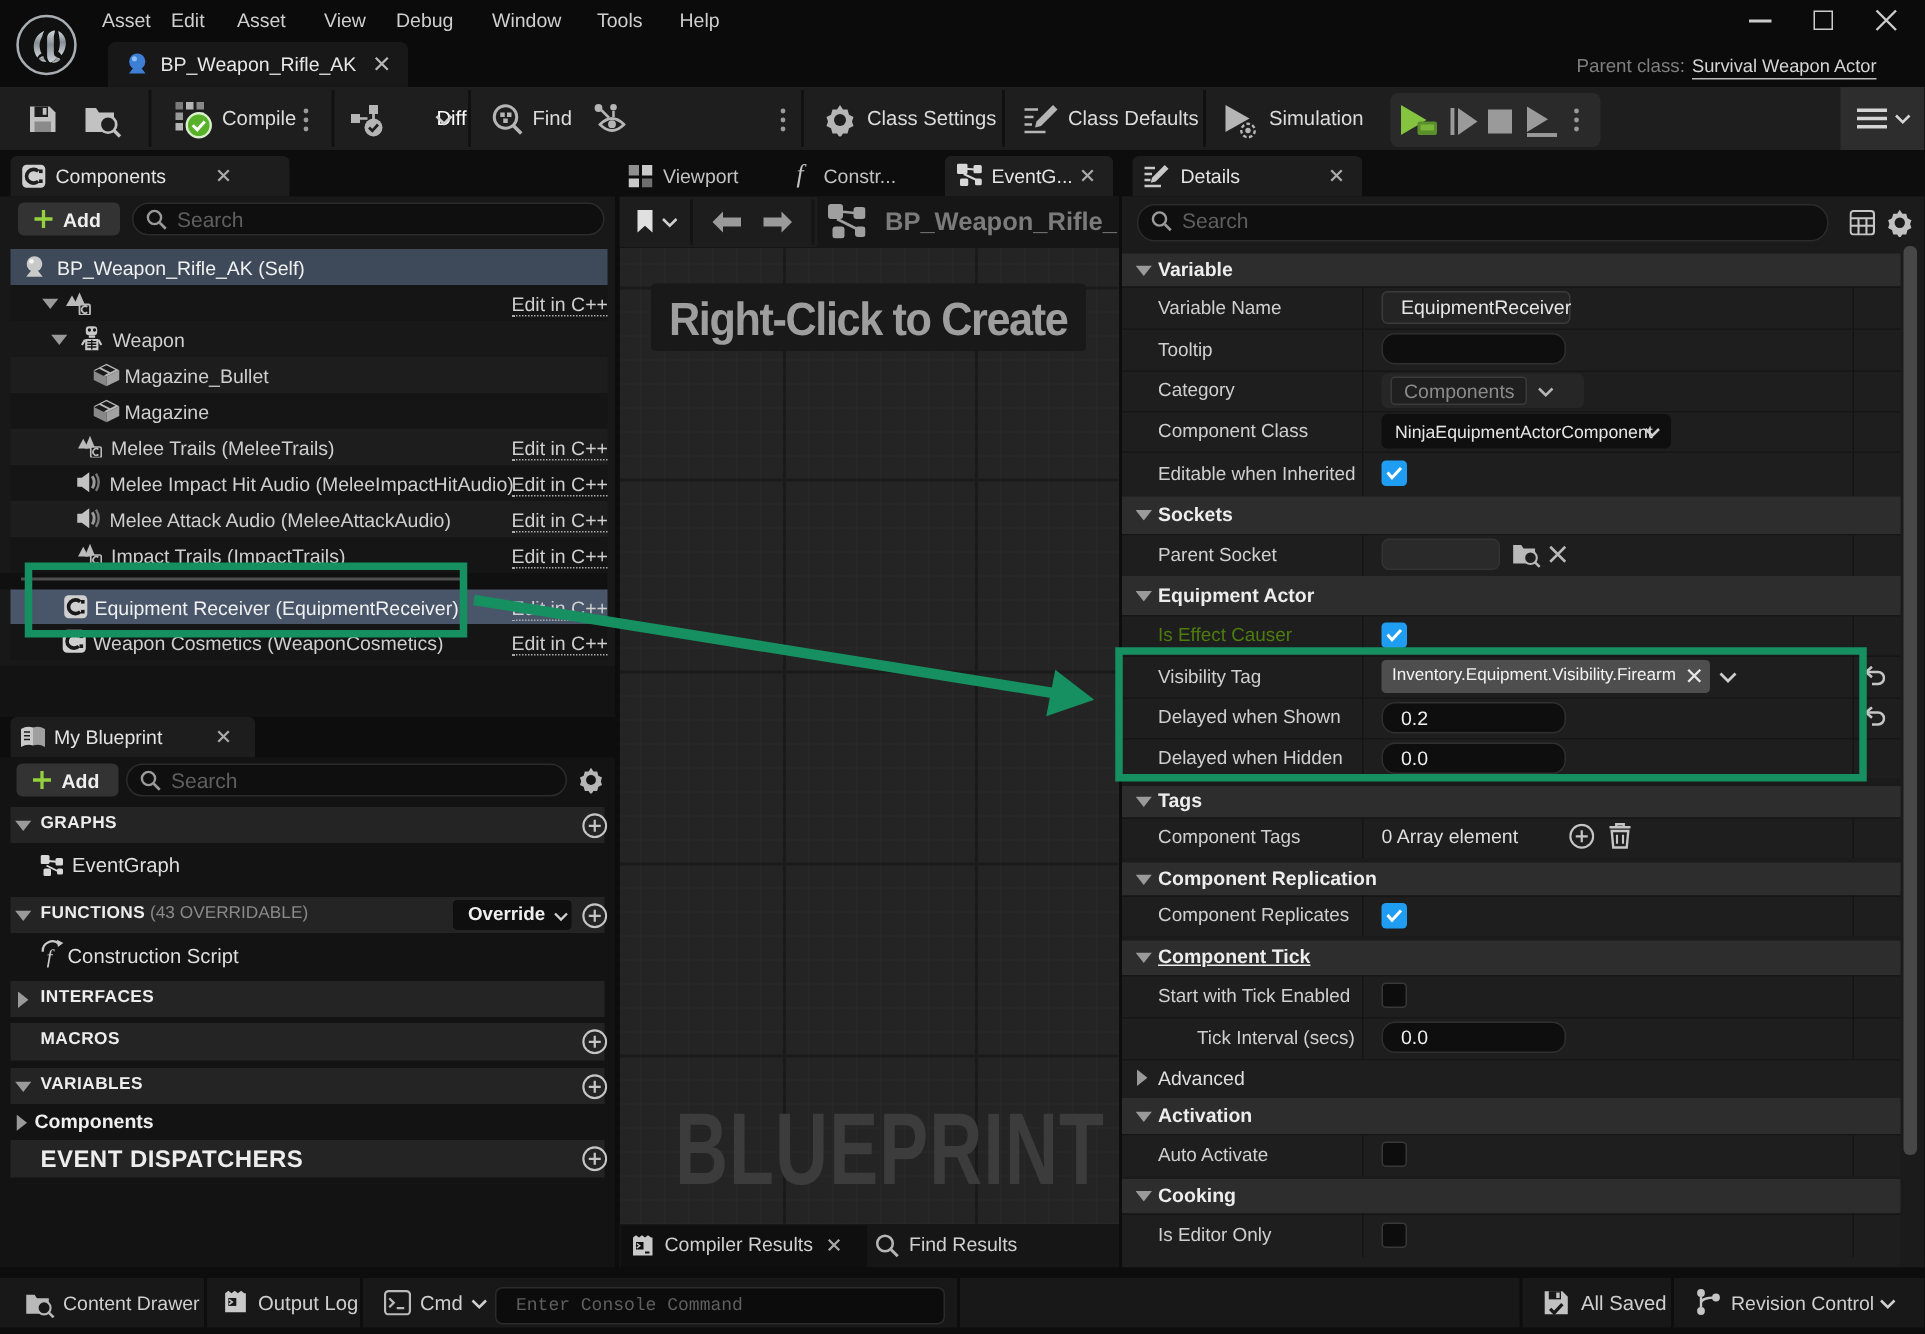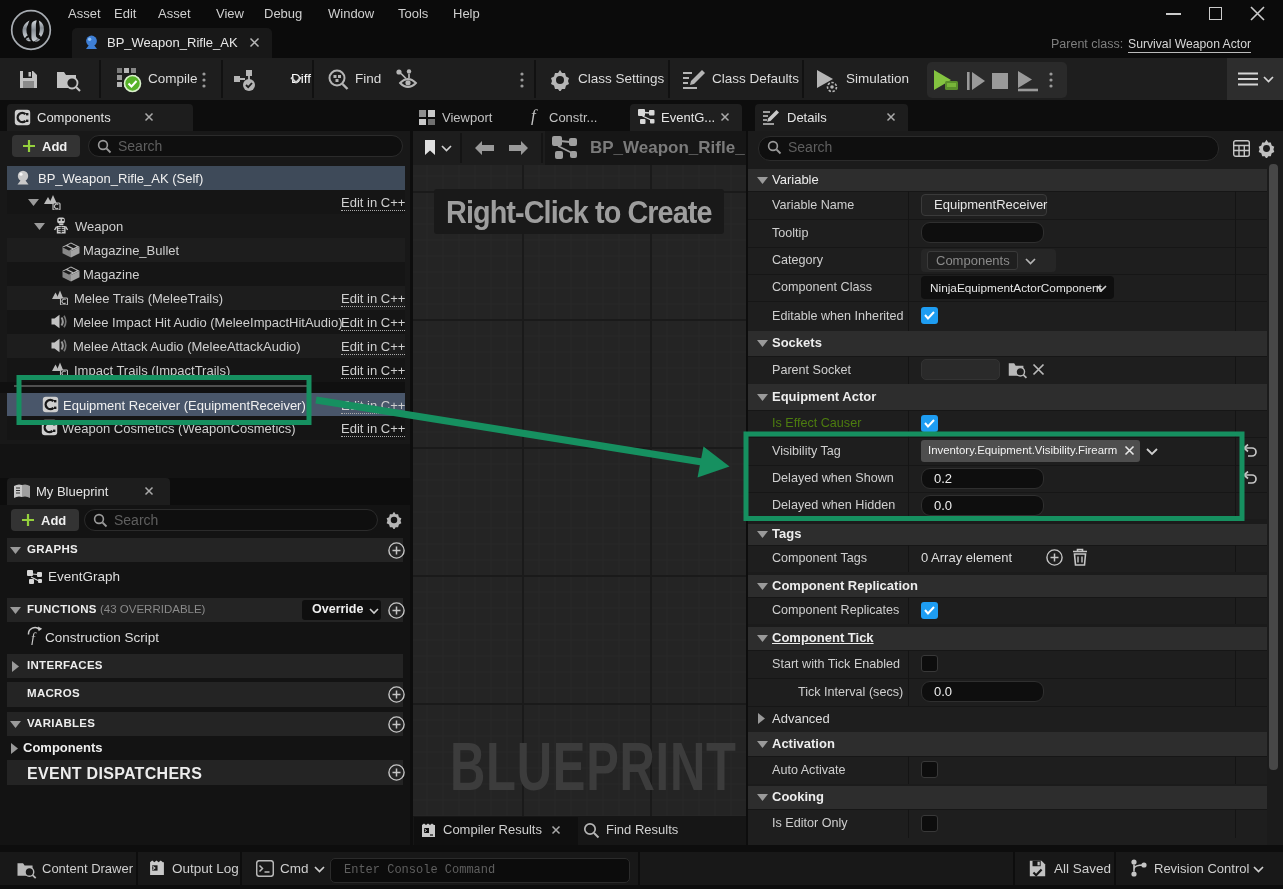--- a/index.html
+++ b/index.html
@@ -552,21 +552,21 @@
 <path d="M0.7 5.5 h15.6 M6 5.5 V16.3 M11.3 5.5 V16.3 M0.7 10.5 h15.6" stroke="#c5c5c5" stroke-width="1.4"></path>
   </svg>
 <svg class="abs" style="left:1257px;top:139px;" width="19" height="19" viewBox="0 0 22 22">
 <path d="M11 1 l2 3 h3 l1 3.5 3 1.5 -1 3 1 3 -3 1.5 -1 3.5 h-3 l-2 3 -2-3 h-3 l-1-3.5 -3-1.5 1-3 -1-3 3-1.5 1-3.5 h3z" fill="#c0c0c0"></path>
 <circle cx="11" cy="11" r="4" fill="#1b1b1b"></circle>
   </svg>
 <div class="abs" style="left:748px;top:169px;width:528px;height:22px;background:#2d2d2d;"></div>
 <svg class="abs" style="left:757px;top:177px;" width="11" height="7" viewBox="0 0 11 7">
     <path d="M0 0 h11 L5.5 7 z" fill="#9a9a9a"></path>
   </svg>
-<div class="abs" style="left:772px;top:172px;font-size:13px;font-weight:normal;color:#ededed;">Variable</div>
+<div class="abs" style="left:772px;top:172px;font-size:13px;font-weight:bold;color:#ededed;">Variable</div>
 <div class="abs" style="left:748px;top:191px;width:528px;height:28px;background:#1e1e1e;border-top:1px solid #161616;"></div>
 <div class="abs" style="left:772px;top:198px;font-size:12.6px;color:#cfcfcf;">Variable Name</div>
 <div class="abs" style="left:908px;top:191px;width:1px;height:28px;background:#141414;"></div>
 <div class="abs" style="left:1235px;top:191px;width:1px;height:28px;background:#141414;"></div>
 <div class="abs" style="left:921px;top:194px;width:126px;height:22px;background:#242424;border:1px solid #3a3a3a;border-radius:4px;"></div>
 <div class="abs" style="left:934px;top:197px;font-size:13px;color:#e6e6e6;">EquipmentReceiver</div>
 <div class="abs" style="left:748px;top:219px;width:528px;height:28px;background:#1e1e1e;border-top:1px solid #161616;"></div>
 <div class="abs" style="left:772px;top:226px;font-size:12.6px;color:#cfcfcf;">Tooltip</div>
 <div class="abs" style="left:908px;top:219px;width:1px;height:28px;background:#141414;"></div>
 <div class="abs" style="left:1235px;top:219px;width:1px;height:28px;background:#141414;"></div>

